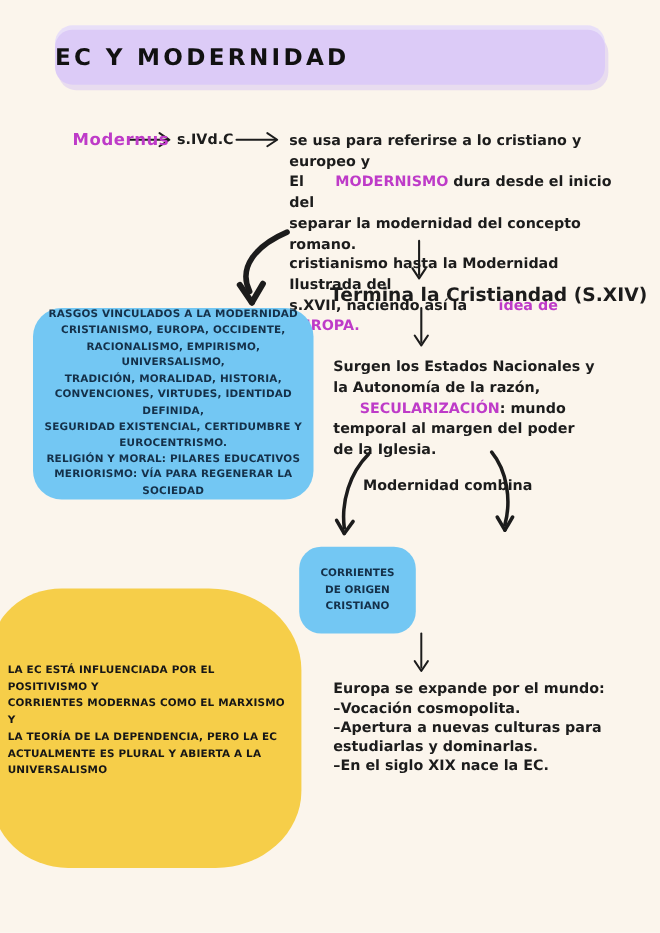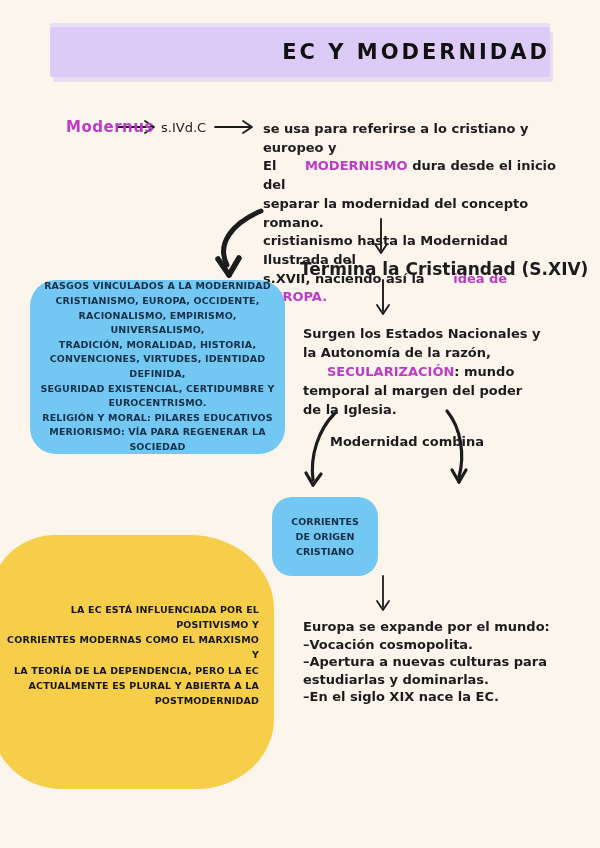--- a/index.html
+++ b/index.html
@@ -6,31 +6,31 @@
   body{font-family:"DejaVu Sans","Liberation Sans",sans-serif;}
   .page{
     position:relative;width:600px;height:848px;overflow:hidden;
     background:#FBF5EC;color:#1C1C1C;
   }
   .abs{position:absolute;}
   svg.overlay{position:absolute;left:0;top:0;width:600px;height:848px;pointer-events:none;}
 
   .title-banner{
     left:50px;top:27px;width:500px;height:50px;
-    background:#DCCBF7;border-radius:2px;
-    display:flex;align-items:center;justify-content:flex-end;
+    background:#DCCBF7;border-radius:16px;
+    display:flex;align-items:center;justify-content:flex-start;
     box-shadow:0 -4px 0 0 rgba(230,221,250,.9), 3px 5px 0 0 rgba(216,199,243,.55);
   }
   .title-banner span{
     font-size:21px;font-weight:800;letter-spacing:3px;color:#111;
   }
   .magenta{color:#BE3BC8;margin-left:24px;}
 
   .modernus-label{left:42px;top:118px;font-size:15px;font-weight:800;letter-spacing:.5px;}
-  .date-label{left:161px;top:120px;font-size:13px;font-weight:400;}
+  .date-label{left:161px;top:120px;font-size:13px;font-weight:700;}
 
   .intro{left:263px;top:120px;width:305px;font-size:13px;line-height:18.7px;font-weight:700;}
   .termina{left:300px;top:259px;font-size:17px;font-weight:700;}
   .surgen{left:303px;top:324px;width:260px;font-size:13px;line-height:19px;font-weight:700;}
   .combina{left:330px;top:434px;font-size:13px;font-weight:700;}
   .europa{left:303px;top:618px;width:280px;font-size:13px;line-height:17.6px;font-weight:700;}
 
   .bluebox{
     background:#73C7F3;color:#143049;font-weight:800;text-align:center;
     display:flex;flex-direction:column;justify-content:center;align-items:center;
@@ -49,21 +49,21 @@
     font-size:9.5px;line-height:15px;
   }
 
   .nota-blob{
     left:-8px;top:535px;width:282px;height:254px;
     background:#F6CE49;
     border-radius:64px 84px 78px 70px / 58px 74px 70px 66px;
     display:flex;align-items:center;justify-content:center;
   }
   .nota-text{
-    width:252px;text-align:right;color:#161616;
+    width:252px;text-align:left;color:#161616;
     font-size:9.5px;line-height:15.2px;font-weight:800;letter-spacing:.15px;
     margin-top:-14px;
   }
 </style>
 </head>
 <body>
 
 <div class="page">
 
   <svg class="overlay" viewBox="0 0 600 848">
@@ -159,17 +159,17 @@
     <div>estudiarlas y dominarlas.</div>
     <div>–En el siglo XIX nace la EC.</div>
   </div>
 
   <div class="abs nota-blob">
     <div class="nota-text">
       <div>LA EC ESTÁ INFLUENCIADA POR EL POSITIVISMO Y</div>
       <div>CORRIENTES MODERNAS COMO EL MARXISMO Y</div>
       <div>LA TEORÍA DE LA DEPENDENCIA, PERO LA EC</div>
       <div>ACTUALMENTE ES PLURAL Y ABIERTA A LA</div>
-      <div>POSTMODERNIDAD</div>
+      <div>UNIVERSALISMO</div>
     </div>
   </div>
 
 </div>
 
 </body></html>

